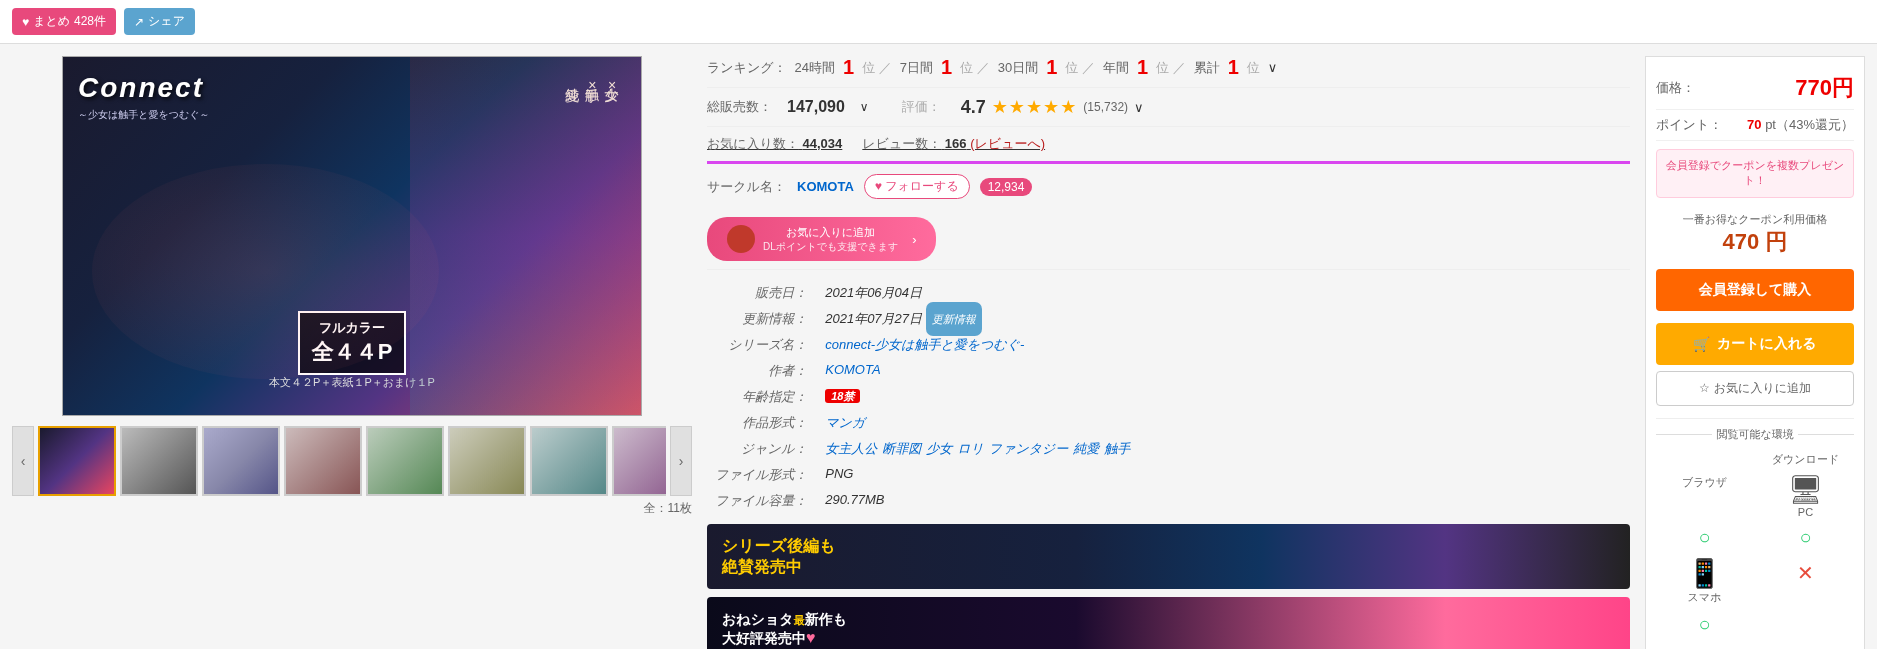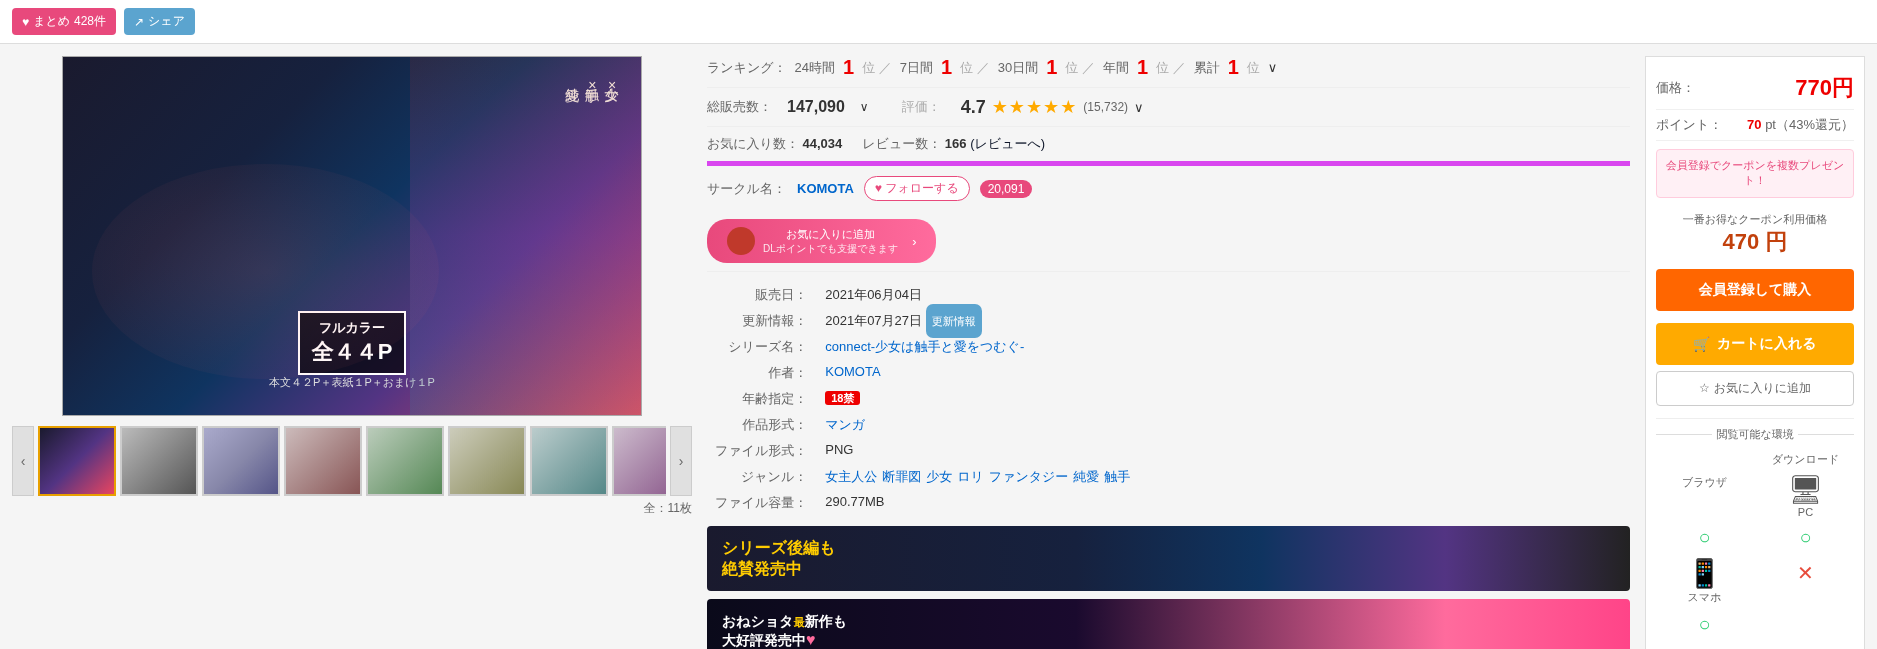--- a/index.html
+++ b/index.html
@@ -216,26 +216,27 @@
     .rating-num { font-size: 18px; font-weight: bold; color: #333; }
     .stars { color: #ffaa00; font-size: 18px; letter-spacing: 1px; }
     .review-count { color: #666; font-size: 12px; }
     .rating-dropdown { cursor: pointer; }
 
     .favorites-bar {
       display: flex;
       align-items: center;
       gap: 20px;
       padding: 8px 0;
-      border-bottom: 5px solid #d946ef;
+      border-bottom: 3px solid #d946ef;
       font-size: 13px;
+      text-decoration: underline;
     }
     .fav-item { color: #666; }
     .fav-num { color: #333; font-weight: bold; }
-    .review-link { color: #0f172a; text-decoration: none; cursor: pointer; }
+    .review-link { color: #b91c1c; text-decoration: none; cursor: pointer; }
 
     .circle-bar {
       display: flex;
       align-items: center;
       gap: 10px;
       padding: 10px 0;
       font-size: 13px;
     }
     .circle-label { color: #666; min-width: 80px; }
     .circle-name { color: #0066cc; font-weight: bold; cursor: pointer; }
@@ -285,20 +286,21 @@
 
     .detail-table {
       width: 100%;
       border-collapse: collapse;
       font-size: 13px;
       margin: 10px 0;
     }
     .detail-table td {
       padding: 4px 8px;
       vertical-align: top;
+      font-style: italic;
     }
     .detail-table td:first-child {
       color: #666;
       width: 100px;
       text-align: right;
       padding-right: 10px;
       white-space: nowrap;
     }
     .detail-table td:last-child { color: #333; }
     .age-restriction {
@@ -496,20 +498,24 @@
     </button>
   </div>
 </div>
 
 <div class="main-container">
 
   <div class="product-image-area">
     <div class="main-image-box">
       <div class="main-image-placeholder">
         <div class="manga-cover-overlay">
+          <div style="position:absolute;top:15px;left:15px;">
+            <div class="manga-title-jp">Connect</div>
+            <div style="color:#cce;font-size:10px;margin-top:4px;">～少女は触手と愛をつむぐ～</div>
+          </div>
           <div class="manga-subtitle">
             <div>少女×</div>
             <div>触手×</div>
             <div>純愛</div>
           </div>
           <div style="text-align:center;padding-bottom:10px;">
             <div class="manga-fullcolor-badge">
               <div style="font-size:13px;">フルカラー</div>
               <div class="manga-page-count">全４４P</div>
             </div>
@@ -601,21 +607,21 @@
         <span class="review-link">(レビューへ)</span>
       </span>
     </div>
 
     <div class="circle-bar">
       <span class="circle-label">サークル名：</span>
       <span class="circle-name">KOMOTA</span>
       <button class="btn-follow">
         <span>♥ フォローする</span>
       </button>
-      <span class="follow-count">20,091</span>
+      <span class="follow-count">12,934</span>
     </div>
 
     <button class="support-btn">
       <div class="support-avatar"></div>
       <div class="support-text">
         <div>お気に入りに追加</div>
         <div class="support-subtext">DLポイントでも支援できます</div>
       </div>
       <span style="margin-left:6px;">›</span>
     </button>
@@ -643,40 +649,40 @@
         <td>作者：</td>
         <td><a class="genre-tag">KOMOTA</a></td>
       </tr>
       <tr>
         <td>年齢指定：</td>
         <td><span class="age-restriction">18禁</span></td>
       </tr>
       <tr>
         <td>作品形式：</td>
         <td><a class="genre-tag">マンガ</a></td>
-      </tr>
-      <tr>
-        <td>ファイル形式：</td>
-        <td class="file-format">PNG</td>
       </tr>
       <tr>
         <td>ジャンル：</td>
         <td>
           <div class="genre-tags">
             <a class="genre-tag">女主人公</a>
             <a class="genre-tag">断罪図</a>
             <a class="genre-tag">少女</a>
             <a class="genre-tag">ロリ</a>
             <a class="genre-tag">ファンタジー</a>
             <a class="genre-tag">純愛</a>
             <a class="genre-tag">触手</a>
           </div>
         </td>
       </tr>
       <tr>
+        <td>ファイル形式：</td>
+        <td class="file-format">PNG</td>
+      </tr>
+      <tr>
         <td>ファイル容量：</td>
         <td>290.77MB</td>
       </tr>
     </tbody>
       </table>
 
     <div class="banner-area">
       <div class="banner-1">
         <div>
           <div class="banner-1-text">シリーズ後編も</div>

